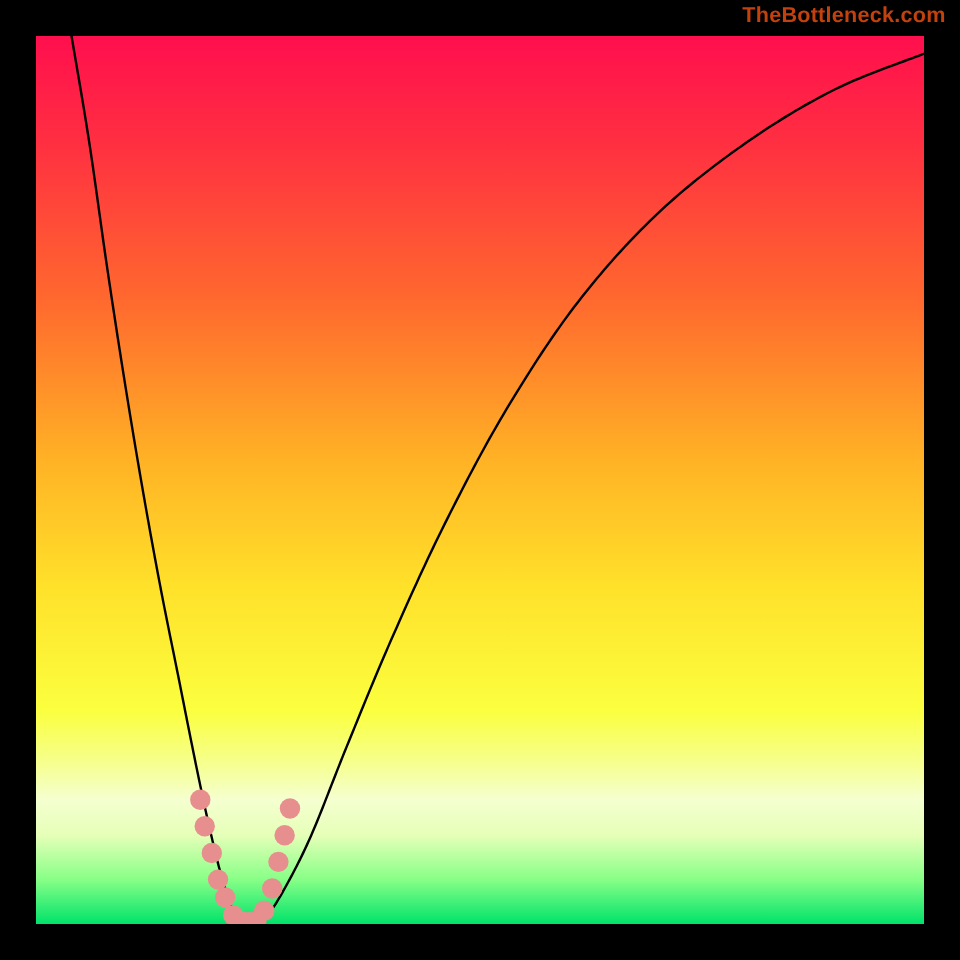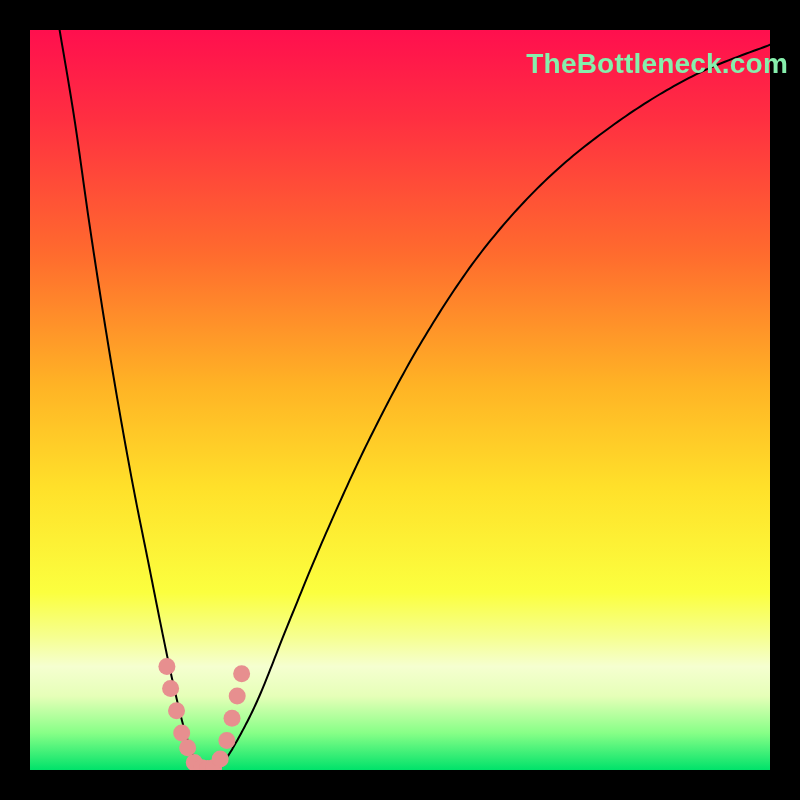--- a/index.html
+++ b/index.html
@@ -15,26 +15,25 @@
     position: absolute;
     top: 0; left: 0;
     width: 800px;
     height: 800px;
     background: #000;
   }
   .watermark {
     position: absolute;
     right: 12px;
     top: 2px;
-    color: #86efac;
-    font-size: 28px;
+    color: #c2410c;
+    font-size: 18px;
     font-weight: 600;
     letter-spacing: 0.2px;
     z-index: 5;
-    margin-top: 46px;
   }
   svg {
     display: block;
   }
 </style>
 </head>
 <body>
 
 <div class="frame">
   <div class="watermark">TheBottleneck.com</div>

